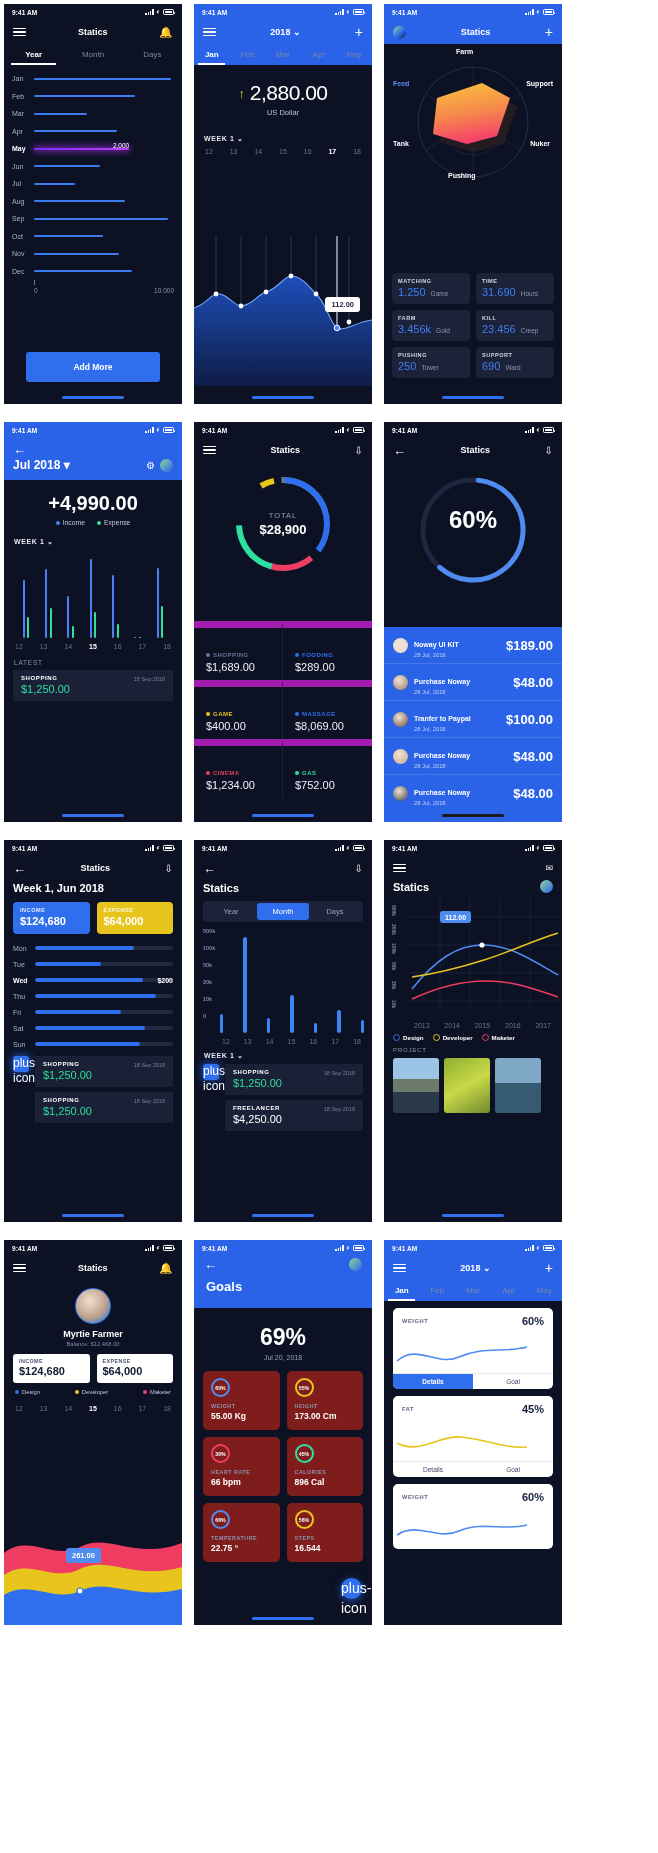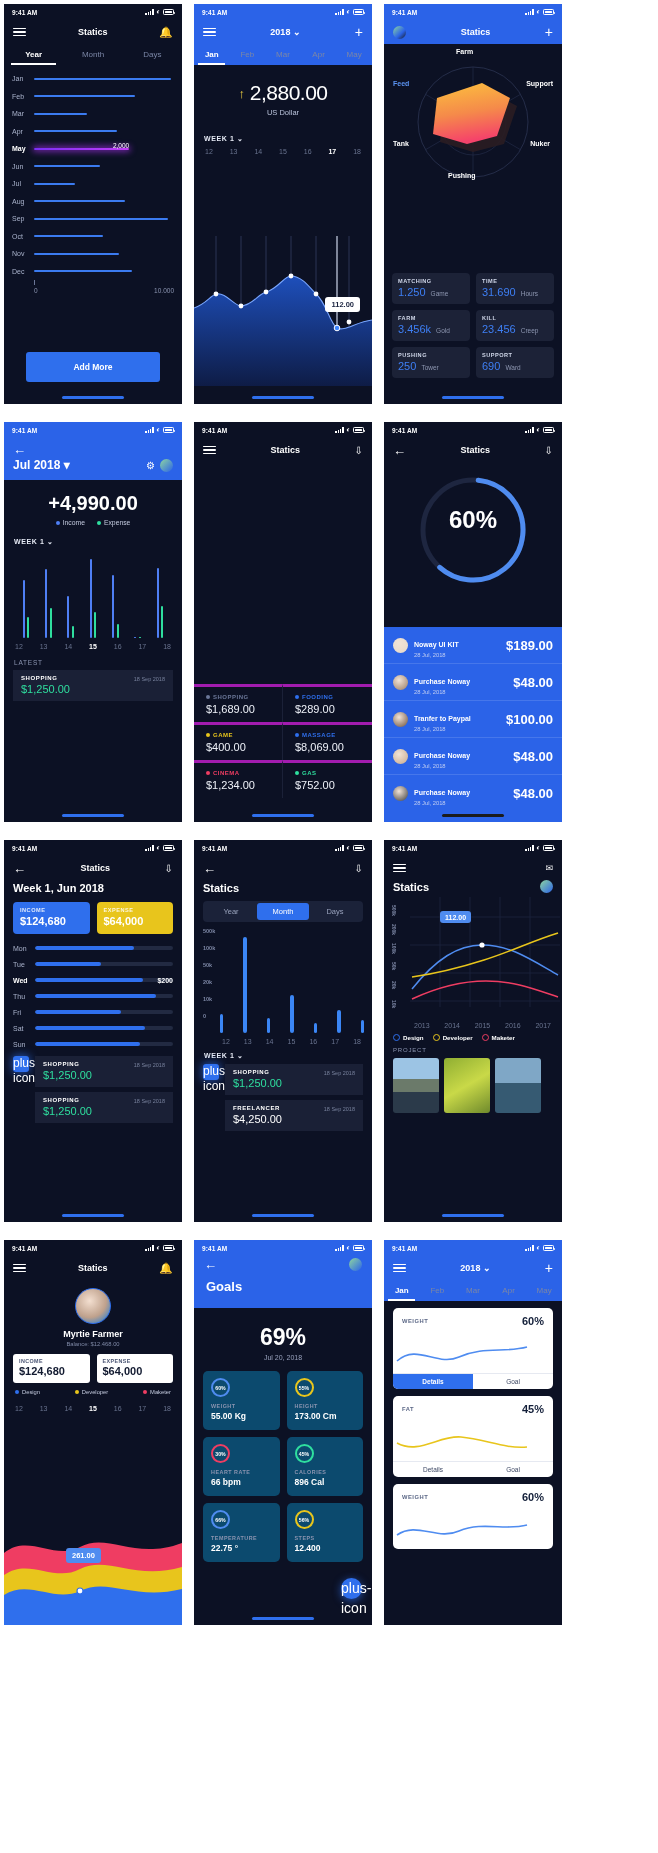--- a/index.html
+++ b/index.html
@@ -96,21 +96,21 @@
   .txcard { margin:4px 9px 0; background:#1a2036; border-radius:0; padding:5px 8px 6px; position:relative;}
   .txcard .k { font-size:6px; font-weight:bold; letter-spacing:.6px;}
   .txcard .d { position:absolute; right:8px; top:6px; font-size:5.5px; color:#77809c;}
   .txcard .v { font-size:11px; color:#2fdf9f; margin-top:2px;}
 
   
   .donutcenter { position:absolute; top:50%; left:50%; transform:translate(-50%,-50%); text-align:center;}
   .donutcenter .t { font-size:7.5px; color:#99a2bc; letter-spacing:1px;}
   .donutcenter .v { font-size:13px; font-weight:bold; margin-top:2px;}
   .catgrid { position:absolute; left:0; right:0; bottom:24px; display:grid; grid-template-columns:1fr 1fr;}
-  .catcell { padding:7px 0 7px 12px; border-top:3px solid #a21caf;}
+  .catcell { padding:24px 0 7px 12px; border-top:7px solid #a21caf;}
   .catcell:nth-child(odd){ border-right:1px solid #1b2138;}
   .catcell .k { font-size:6px; font-weight:bold; letter-spacing:.5px;}
   .catcell .v { font-size:11px; margin-top:3px; font-weight:300; color:#eef1f8;}
 
   
   .pct { position:absolute; top:84px; left:0; right:0; text-align:center; font-size:24px; font-weight:bold;}
   .translist { position:absolute; left:0; right:0; bottom:0; top:205px; background:#2b63e8; }
   .trow { display:flex; align-items:center; padding:5.5px 9px; gap:6px;}
   .trow + .trow { border-top:1px solid rgba(255,255,255,.13);}
   .av { width:15px;height:15px;border-radius:50%;flex:none; background:#dcdfe8;}
@@ -158,21 +158,21 @@
   .wcard .k { font-size:5.4px; font-weight:bold; letter-spacing:.4px; color:#4a5574;}
   .wcard .v { font-size:11px; font-weight:bold; margin-top:1px;}
   .tagrow { display:flex; justify-content:space-between; padding:6px 11px 0; font-size:5.8px; color:#c3cade;}
 
   
   .goalhdr { background:#2b63e8; height:68px; position:relative;}
   .goalstitle { font-size:13px; font-weight:bold; padding:8px 12px 0;}
   .goalpct { text-align:center; font-size:23px; font-weight:bold; margin-top:16px;}
   .goaldate { text-align:center; font-size:7px; color:#97a0bb; margin-top:3px;}
   .goalgrid { display:grid; grid-template-columns:1fr 1fr; gap:7px; padding:10px 9px 0;}
-  .goalcard { background:#0c4a6e; border-radius:5px; padding:7px 8px 9px;}
+  .goalcard { background:#7f1d1d; border-radius:5px; padding:7px 8px 9px;}
   .minidonut { width:19px;height:19px;border-radius:50%; display:flex;align-items:center;justify-content:center; font-size:5.2px; font-weight:bold;}
   .goalcard .k { font-size:5.4px; color:#8b94b0; letter-spacing:.5px; font-weight:bold; margin-top:6px;}
   .goalcard .v { font-size:8.5px; font-weight:bold; margin-top:2px;}
   .fabround { position:absolute; right:10px; bottom:26px; width:21px;height:21px;border-radius:50%;background:#2f6fed; color:#fff; font-size:14px; line-height:20px; text-align:center; box-shadow:0 2px 8px rgba(47,111,237,.7);}
 
   
   .whitecard { background:#fff; color:#14203a; border-radius:5px; margin:7px 9px 0; overflow:hidden; position:relative;}
   .wc-head { display:flex; justify-content:space-between; align-items:center; padding:7px 9px 0;}
   .wc-head .k { font-size:5.8px; font-weight:bold; letter-spacing:.5px; color:#5b6786;}
   .wc-head .v { font-size:11px; font-weight:bold;}
@@ -558,20 +558,35 @@
     </div>
     <div class="navbar">
       <span class="hamb">
           <span></span>
           <span></span>
           <span></span>
         </span>
       <span class="navtitle">Statics</span>
       <span style="font-size:10px">⇩</span>
     </div>
+    <div style="position:relative;height:128px">
+      <svg width="178" height="128">
+        <g fill="none" stroke-width="6" transform="translate(89,62)">
+          <circle r="44" stroke="#6b7798" stroke-dasharray="52 224" transform="rotate(-92)"></circle>
+          <circle r="44" stroke="#2f6fed" stroke-dasharray="96 180" transform="rotate(-88)"></circle>
+          <circle r="44" stroke="#ef3d62" stroke-dasharray="44 232" transform="rotate(50)"></circle>
+          <circle r="44" stroke="#2fdf9f" stroke-dasharray="56 220" transform="rotate(105)"></circle>
+          <circle r="44" stroke="#e8c51c" stroke-dasharray="14 262" transform="rotate(-120)"></circle>
+        </g>
+      </svg>
+      <div class="donutcenter" style="top:62px">
+        <div class="t">TOTAL</div>
+        <div class="v">$28,900</div>
+      </div>
+    </div>
     <div class="catgrid" id="p5cats">
         <div class="catcell">
           <div class="k" style="color:#6b7798"><i class="dot" style="background:#6b7798"></i>SHOPPING</div>
           <div class="v">$1,689.00</div>
         </div>
         <div class="catcell">
           <div class="k" style="color:#2f6fed"><i class="dot" style="background:#2f6fed"></i>FOODING</div>
           <div class="v">$289.00</div>
         </div>
         <div class="catcell">
@@ -1006,21 +1021,21 @@
           <div class="v">896 Cal</div>
         </div>
         <div class="goalcard">
           <div class="minidonut" style="border:2px solid #4f8cf0">66%</div>
           <div class="k">TEMPERATURE</div>
           <div class="v">22.75 °</div>
         </div>
         <div class="goalcard">
           <div class="minidonut" style="border:2px solid #e8c51c">56%</div>
           <div class="k">STEPS</div>
-          <div class="v">12.400</div>
+          <div class="v">16.544</div>
         </div>
       </div>
     <div class="fabround">plus-icon</div>
     <div class="homebar"></div>
   </div>
 
   <div class="phone">
     <div class="bluehdr">
       <div class="statusbar">
         <span>9:41 AM</span>

